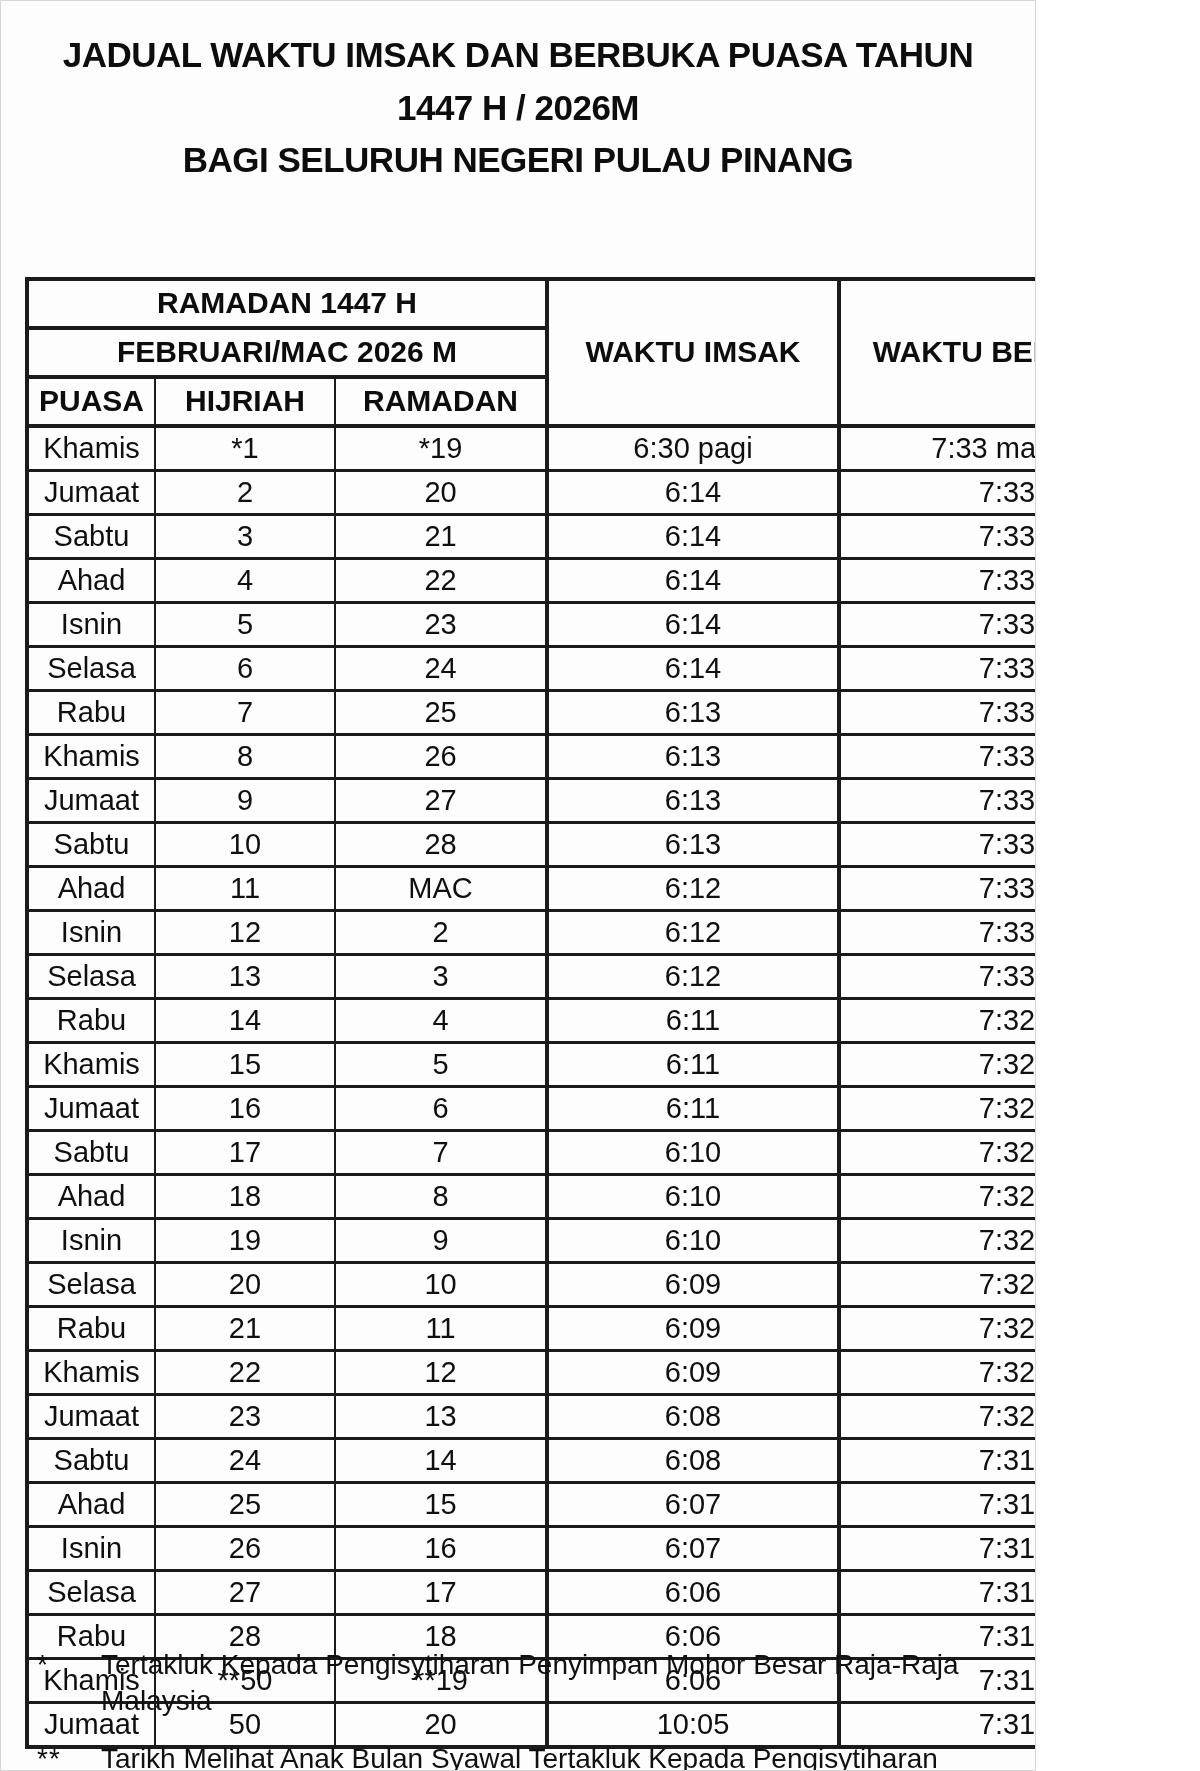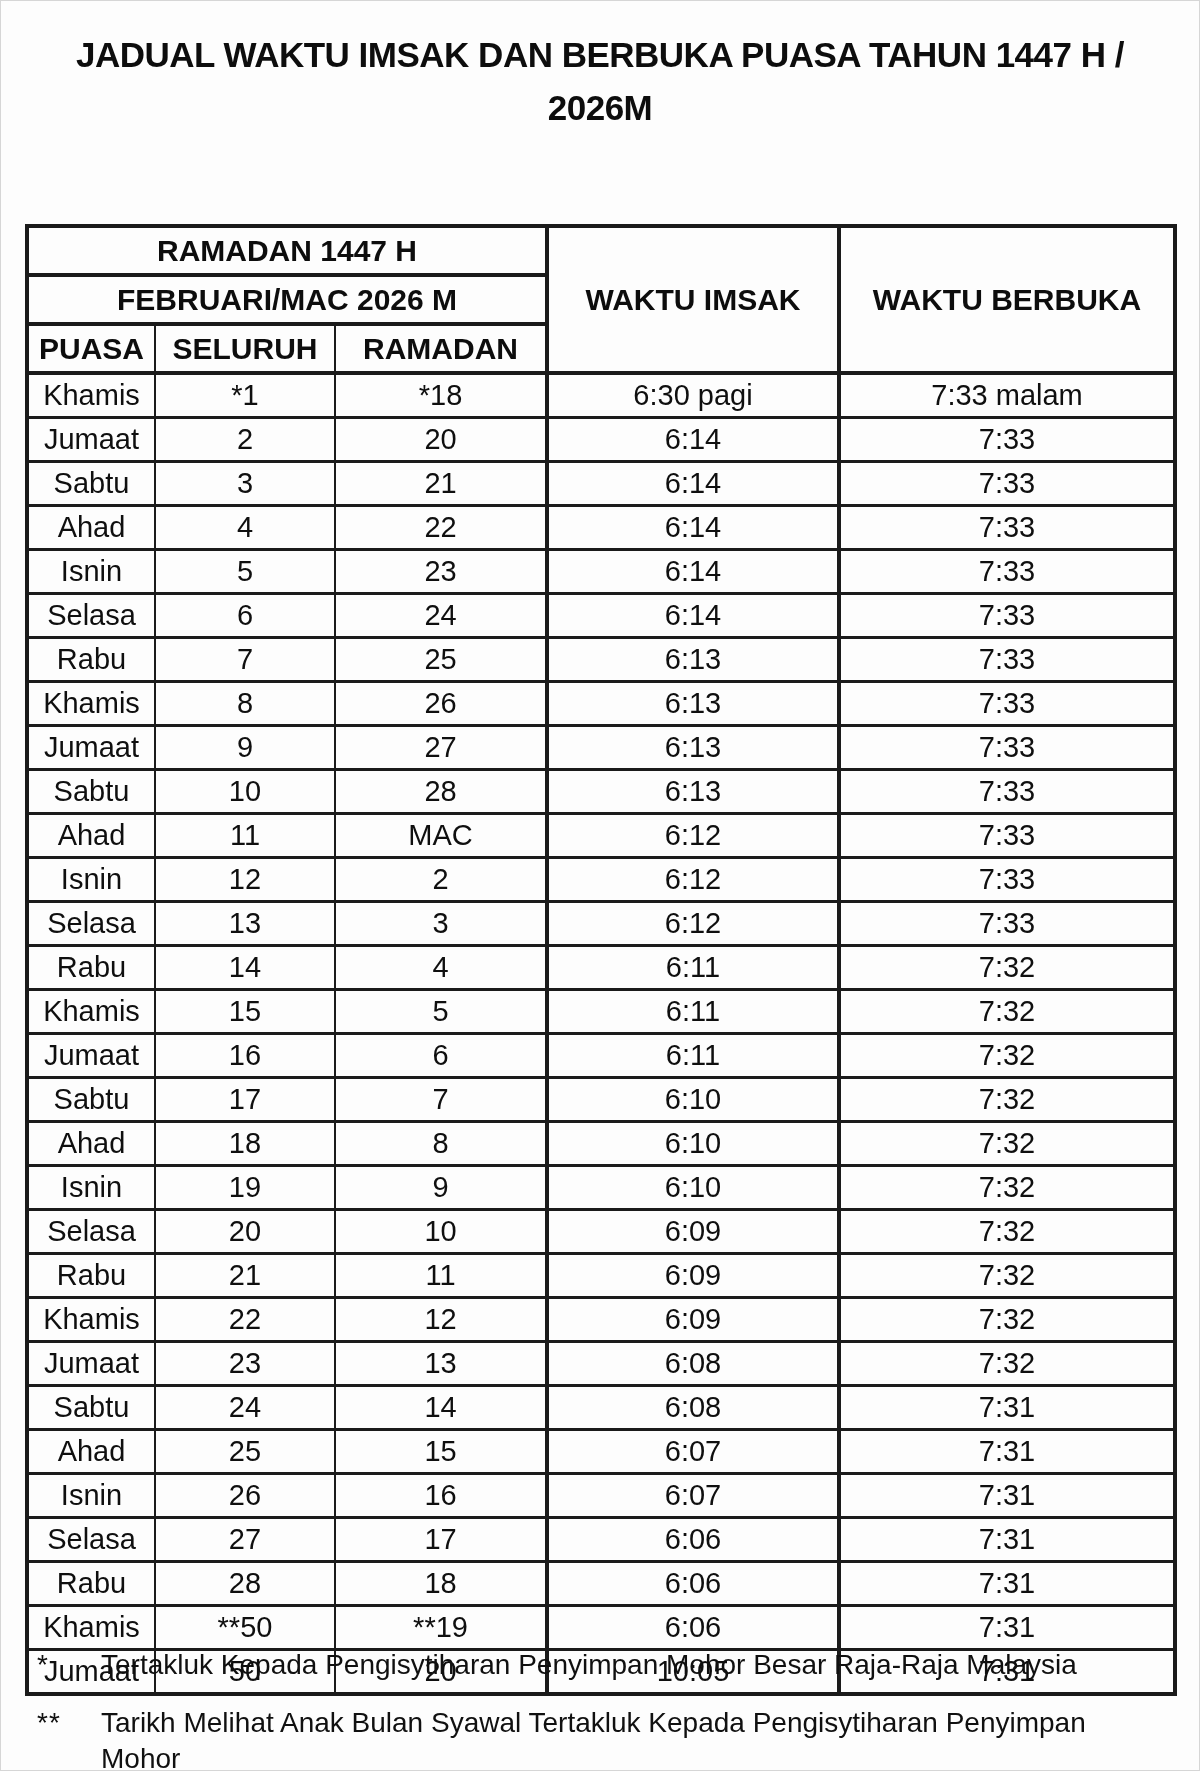--- a/index.html
+++ b/index.html
@@ -4,21 +4,21 @@
 <style>
   html, body {
     margin: 0;
     padding: 0;
     background: #ffffff;
     font-family: "Liberation Sans", sans-serif;
     color: #111111;
   }
   .page {
     position: relative;
-    width: 1200px;
+    width: 1036px;
     height: 1771px;
     background: #fdfdfd;
     box-sizing: border-box;
     border: 1px solid #d6d6d6;
     overflow: hidden;
   }
   .title {
     margin: 28px 30px 0 30px;
     text-align: center;
     font-size: 35px;
@@ -89,20 +89,21 @@
     flex: 1 1 auto;
   }
 </style>
 </head>
 <body>
 
 <div class="page">
 
   <h1 class="title">
     <span>JADUAL WAKTU IMSAK DAN BERBUKA PUASA TAHUN 1447 H / 2026M</span><br>
+    <span>BAGI SELURUH NEGERI PULAU PINANG</span>
   </h1>
 
   <table class="schedule">
     <colgroup>
       <col class="col-hari">
       <col class="col-hijriah">
       <col class="col-miladiah">
       <col class="col-imsak">
       <col class="col-berbuka">
     </colgroup>
@@ -110,29 +111,29 @@
       <tr>
         <th colspan="3" class="thick-right">RAMADAN 1447 H</th>
         <th rowspan="3" class="thick-right">WAKTU IMSAK</th>
         <th rowspan="3">WAKTU BERBUKA</th>
       </tr>
       <tr>
         <th colspan="3" class="thick-right">FEBRUARI/MAC 2026 M</th>
       </tr>
       <tr>
         <th>PUASA</th>
-        <th>SELURUH</th>
+        <th>HIJRIAH</th>
         <th class="thick-right">RAMADAN</th>
       </tr>
     </thead>
     <tbody>
         <tr>
           <td>Khamis</td>
           <td>*1</td>
-          <td class="thick-right">*18</td>
+          <td class="thick-right">*19</td>
           <td class="thick-right">6:30 pagi</td>
           <td>7:33 malam</td>
         </tr>
         <tr>
           <td>Jumaat</td>
           <td>2</td>
           <td class="thick-right">20</td>
           <td class="thick-right">6:14</td>
           <td>7:33</td>
         </tr>

